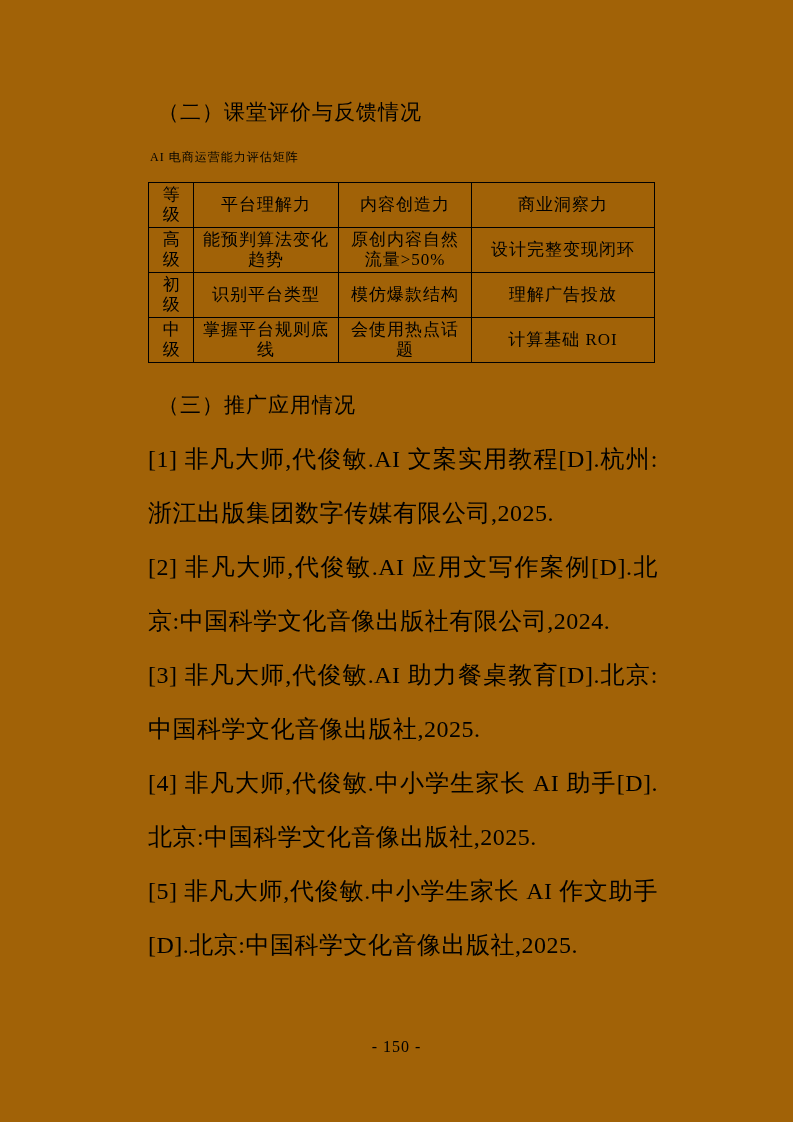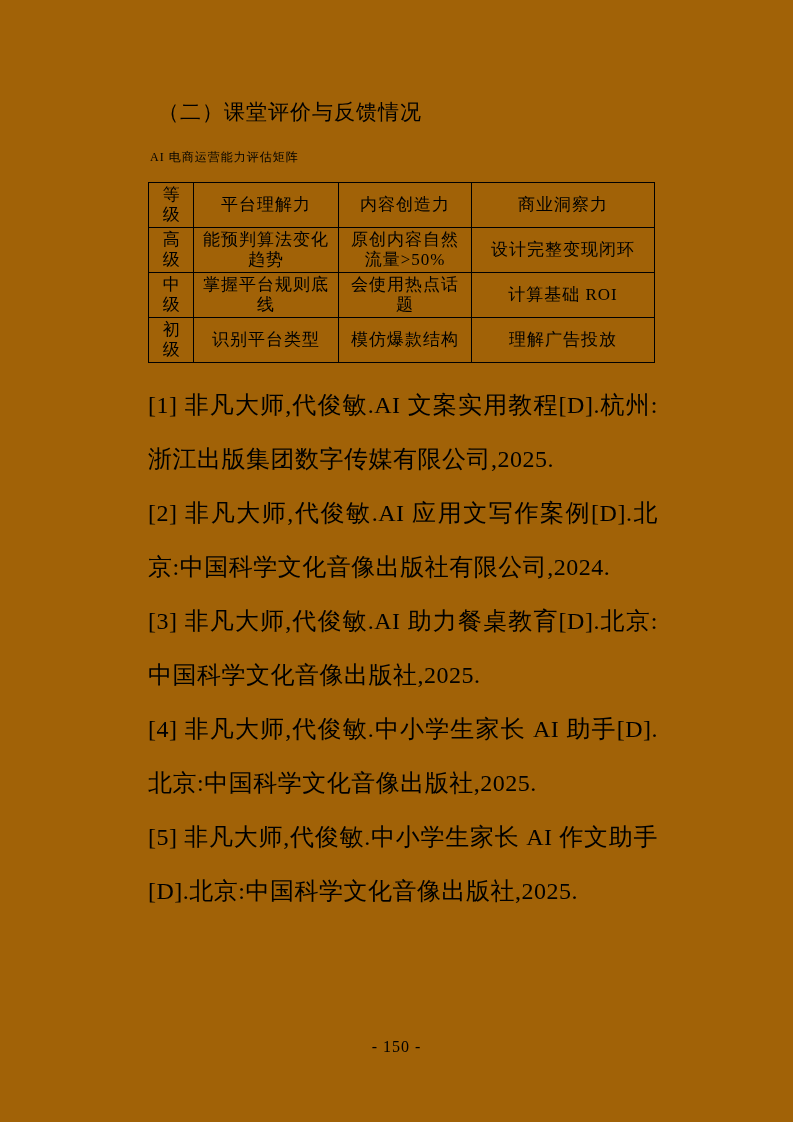--- a/index.html
+++ b/index.html
@@ -107,37 +107,38 @@
         <tr>
           <td>
             <div class="vert">高级</div>
           </td>
           <td>能预判算法变化趋势</td>
           <td>原创内容自然流量&gt;50%</td>
           <td>设计完整变现闭环</td>
         </tr>
         <tr>
           <td>
+            <div class="vert">初级</div>
+          </td>
+          <td>识别平台类型</td>
+          <td>模仿爆款结构</td>
+          <td>理解广告投放</td>
+        </tr>
+        <tr>
+          <td>
             <div class="vert">中级</div>
           </td>
           <td>掌握平台规则底线</td>
           <td>会使用热点话题</td>
           <td>计算基础 ROI</td>
         </tr>
-        <tr>
-          <td>
-            <div class="vert">初级</div>
-          </td>
-          <td>识别平台类型</td>
-          <td>模仿爆款结构</td>
-          <td>理解广告投放</td>
-        </tr>
       </tbody>
     </table>
 
+    <div class="section-heading sec3">（三）推广应用情况</div>
 
     <div class="refs">
       <p>[1] 非凡大师,代俊敏.AI 文案实用教程[D].杭州:浙江出版集团数字传媒有限公司,2025.</p>
       <p>[2] 非凡大师,代俊敏.AI 应用文写作案例[D].北京:中国科学文化音像出版社有限公司,2024.</p>
       <p>[3] 非凡大师,代俊敏.AI 助力餐桌教育[D].北京:中国科学文化音像出版社,2025.</p>
       <p>[4] 非凡大师,代俊敏.中小学生家长 AI 助手[D].北京:中国科学文化音像出版社,2025.</p>
       <p>[5] 非凡大师,代俊敏.中小学生家长 AI 作文助手[D].北京:中国科学文化音像出版社,2025.</p>
     </div>
 
   </div>

